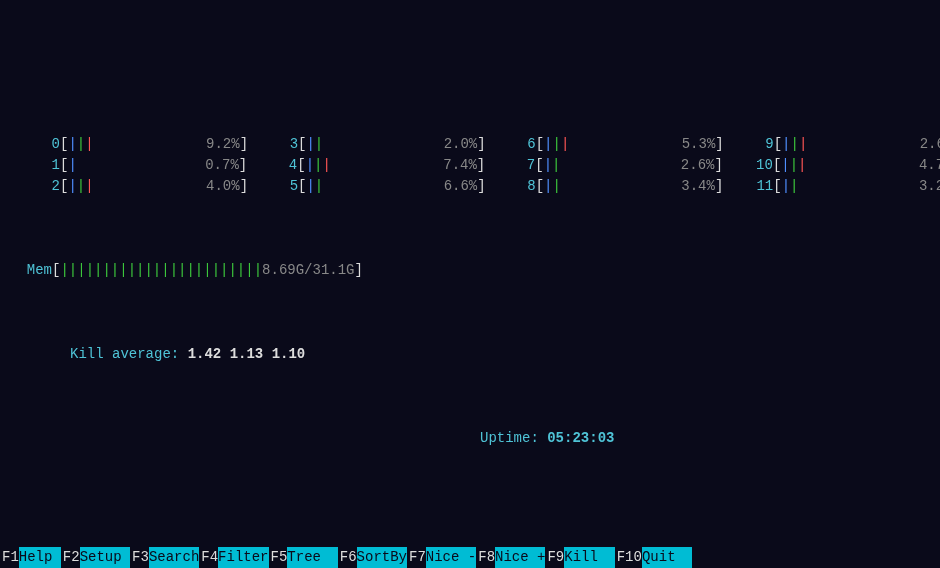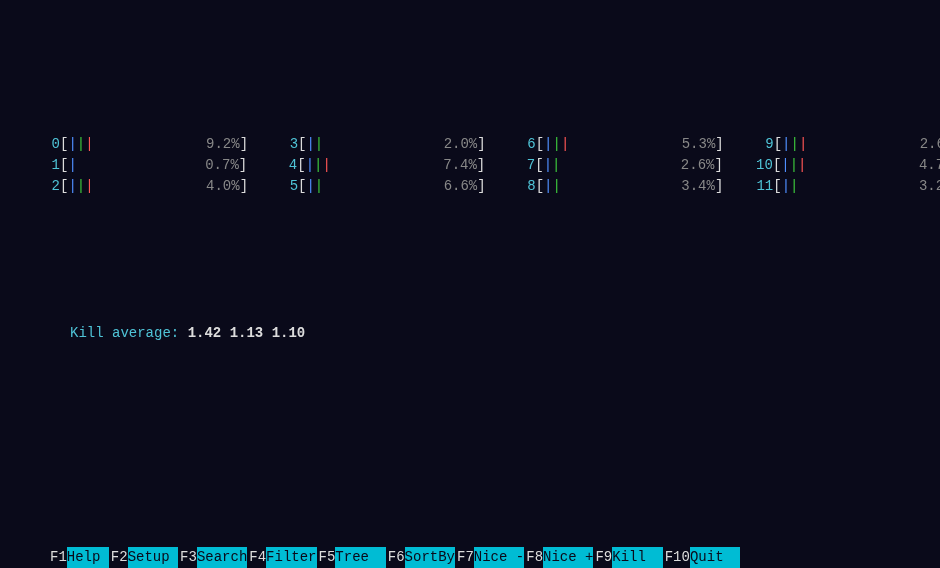--- a/index.html
+++ b/index.html
@@ -29,45 +29,46 @@
   .tasks-val { color: #dddddd; font-weight: bold; }
   .tasks-txt { color: #4fc3d6; }
   .uptime { color: #4fc3d6; font-weight: bold; }
   .footer {
     position: absolute;
     bottom: 0;
     left: 0;
     right: 0;
     display: flex;
     background: #0a0a1a;
-    padding-left: 48px;
   }
   .fkey { color: #dddddd; padding-left: 2px; }
   .flabel { background: #00bcd4; color: #0a0a1a; display: inline-block; }
   .stats-row { display: flex; padding: 0 10px; }
   .stats-left { }
   .stats-right { padding-left: 60px; }
 </style>
 </head>
 <body>
 
 
 
 <div class="container">
   <div id="cpu-area"><div class="cpu-row"><span class="cpu-item"><span class="cpu-num" style="width:50px">0</span><span class="bracket">[</span><span class="bar-b">|</span><span class="bar-g">|</span><span class="bar-r">|</span><span style="display:inline-block;width:106px"></span><span class="cpu-pct" style="width:40px">9.2%</span><span class="bracket">]</span></span><span class="cpu-item"><span class="cpu-num" style="width:50px">3</span><span class="bracket">[</span><span class="bar-b">|</span><span class="bar-g">|</span><span style="display:inline-block;width:114px"></span><span class="cpu-pct" style="width:40px">2.0%</span><span class="bracket">]</span></span><span class="cpu-item"><span class="cpu-num" style="width:50px">6</span><span class="bracket">[</span><span class="bar-b">|</span><span class="bar-g">|</span><span class="bar-r">|</span><span style="display:inline-block;width:106px"></span><span class="cpu-pct" style="width:40px">5.3%</span><span class="bracket">]</span></span><span class="cpu-item"><span class="cpu-num" style="width:50px">9</span><span class="bracket">[</span><span class="bar-b">|</span><span class="bar-g">|</span><span class="bar-r">|</span><span style="display:inline-block;width:106px"></span><span class="cpu-pct" style="width:40px">2.6%</span></span></div><div class="cpu-row"><span class="cpu-item"><span class="cpu-num" style="width:50px">1</span><span class="bracket">[</span><span class="bar-b">|</span><span style="display:inline-block;width:122px"></span><span class="cpu-pct" style="width:40px">0.7%</span><span class="bracket">]</span></span><span class="cpu-item"><span class="cpu-num" style="width:50px">4</span><span class="bracket">[</span><span class="bar-b">|</span><span class="bar-g">|</span><span class="bar-r">|</span><span style="display:inline-block;width:106px"></span><span class="cpu-pct" style="width:40px">7.4%</span><span class="bracket">]</span></span><span class="cpu-item"><span class="cpu-num" style="width:50px">7</span><span class="bracket">[</span><span class="bar-b">|</span><span class="bar-g">|</span><span style="display:inline-block;width:114px"></span><span class="cpu-pct" style="width:40px">2.6%</span><span class="bracket">]</span></span><span class="cpu-item"><span class="cpu-num" style="width:50px">10</span><span class="bracket">[</span><span class="bar-b">|</span><span class="bar-g">|</span><span class="bar-r">|</span><span style="display:inline-block;width:106px"></span><span class="cpu-pct" style="width:40px">4.7%</span></span></div><div class="cpu-row"><span class="cpu-item"><span class="cpu-num" style="width:50px">2</span><span class="bracket">[</span><span class="bar-b">|</span><span class="bar-g">|</span><span class="bar-r">|</span><span style="display:inline-block;width:106px"></span><span class="cpu-pct" style="width:40px">4.0%</span><span class="bracket">]</span></span><span class="cpu-item"><span class="cpu-num" style="width:50px">5</span><span class="bracket">[</span><span class="bar-b">|</span><span class="bar-g">|</span><span style="display:inline-block;width:114px"></span><span class="cpu-pct" style="width:40px">6.6%</span><span class="bracket">]</span></span><span class="cpu-item"><span class="cpu-num" style="width:50px">8</span><span class="bracket">[</span><span class="bar-b">|</span><span class="bar-g">|</span><span style="display:inline-block;width:114px"></span><span class="cpu-pct" style="width:40px">3.4%</span><span class="bracket">]</span></span><span class="cpu-item"><span class="cpu-num" style="width:50px">11</span><span class="bracket">[</span><span class="bar-b">|</span><span class="bar-g">|</span><span style="display:inline-block;width:114px"></span><span class="cpu-pct" style="width:40px">3.2%</span></span></div></div>
 
   <div class="stats-row">
+    <div class="stats-left">  <span class="mem-label">Mem</span><span class="bracket">[</span><span class="bar-g">||||||||||||||||||||||||</span><span class="mem-text">8.69G/31.1G</span><span class="bracket">]</span></div>
   </div>
 
   <div class="stats-row">
     <div class="stats-right"><span class="tasks-label">Kill average: </span><span class="tasks-val" style="font-weight:bold">1.42 1.13 1.10</span></div>
   </div>
 
   <div class="stats-row">
     <div class="stats-left" style="width:410px"></div>
+    <div class="stats-right"><span class="tasks-label">Uptime: </span><span class="uptime">05:23:03</span></div>
   </div>
 
   <div style="height:20px"></div>
 
   
 
   
 </div>
 
 <div class="footer" id="footer"><span><span class="fkey">F1</span><span class="flabel">Help </span></span><span><span class="fkey">F2</span><span class="flabel">Setup </span></span><span><span class="fkey">F3</span><span class="flabel">Search</span></span><span><span class="fkey">F4</span><span class="flabel">Filter</span></span><span><span class="fkey">F5</span><span class="flabel">Tree  </span></span><span><span class="fkey">F6</span><span class="flabel">SortBy</span></span><span><span class="fkey">F7</span><span class="flabel">Nice -</span></span><span><span class="fkey">F8</span><span class="flabel">Nice +</span></span><span><span class="fkey">F9</span><span class="flabel">Kill  </span></span><span><span class="fkey">F10</span><span class="flabel">Quit  </span></span></div>

